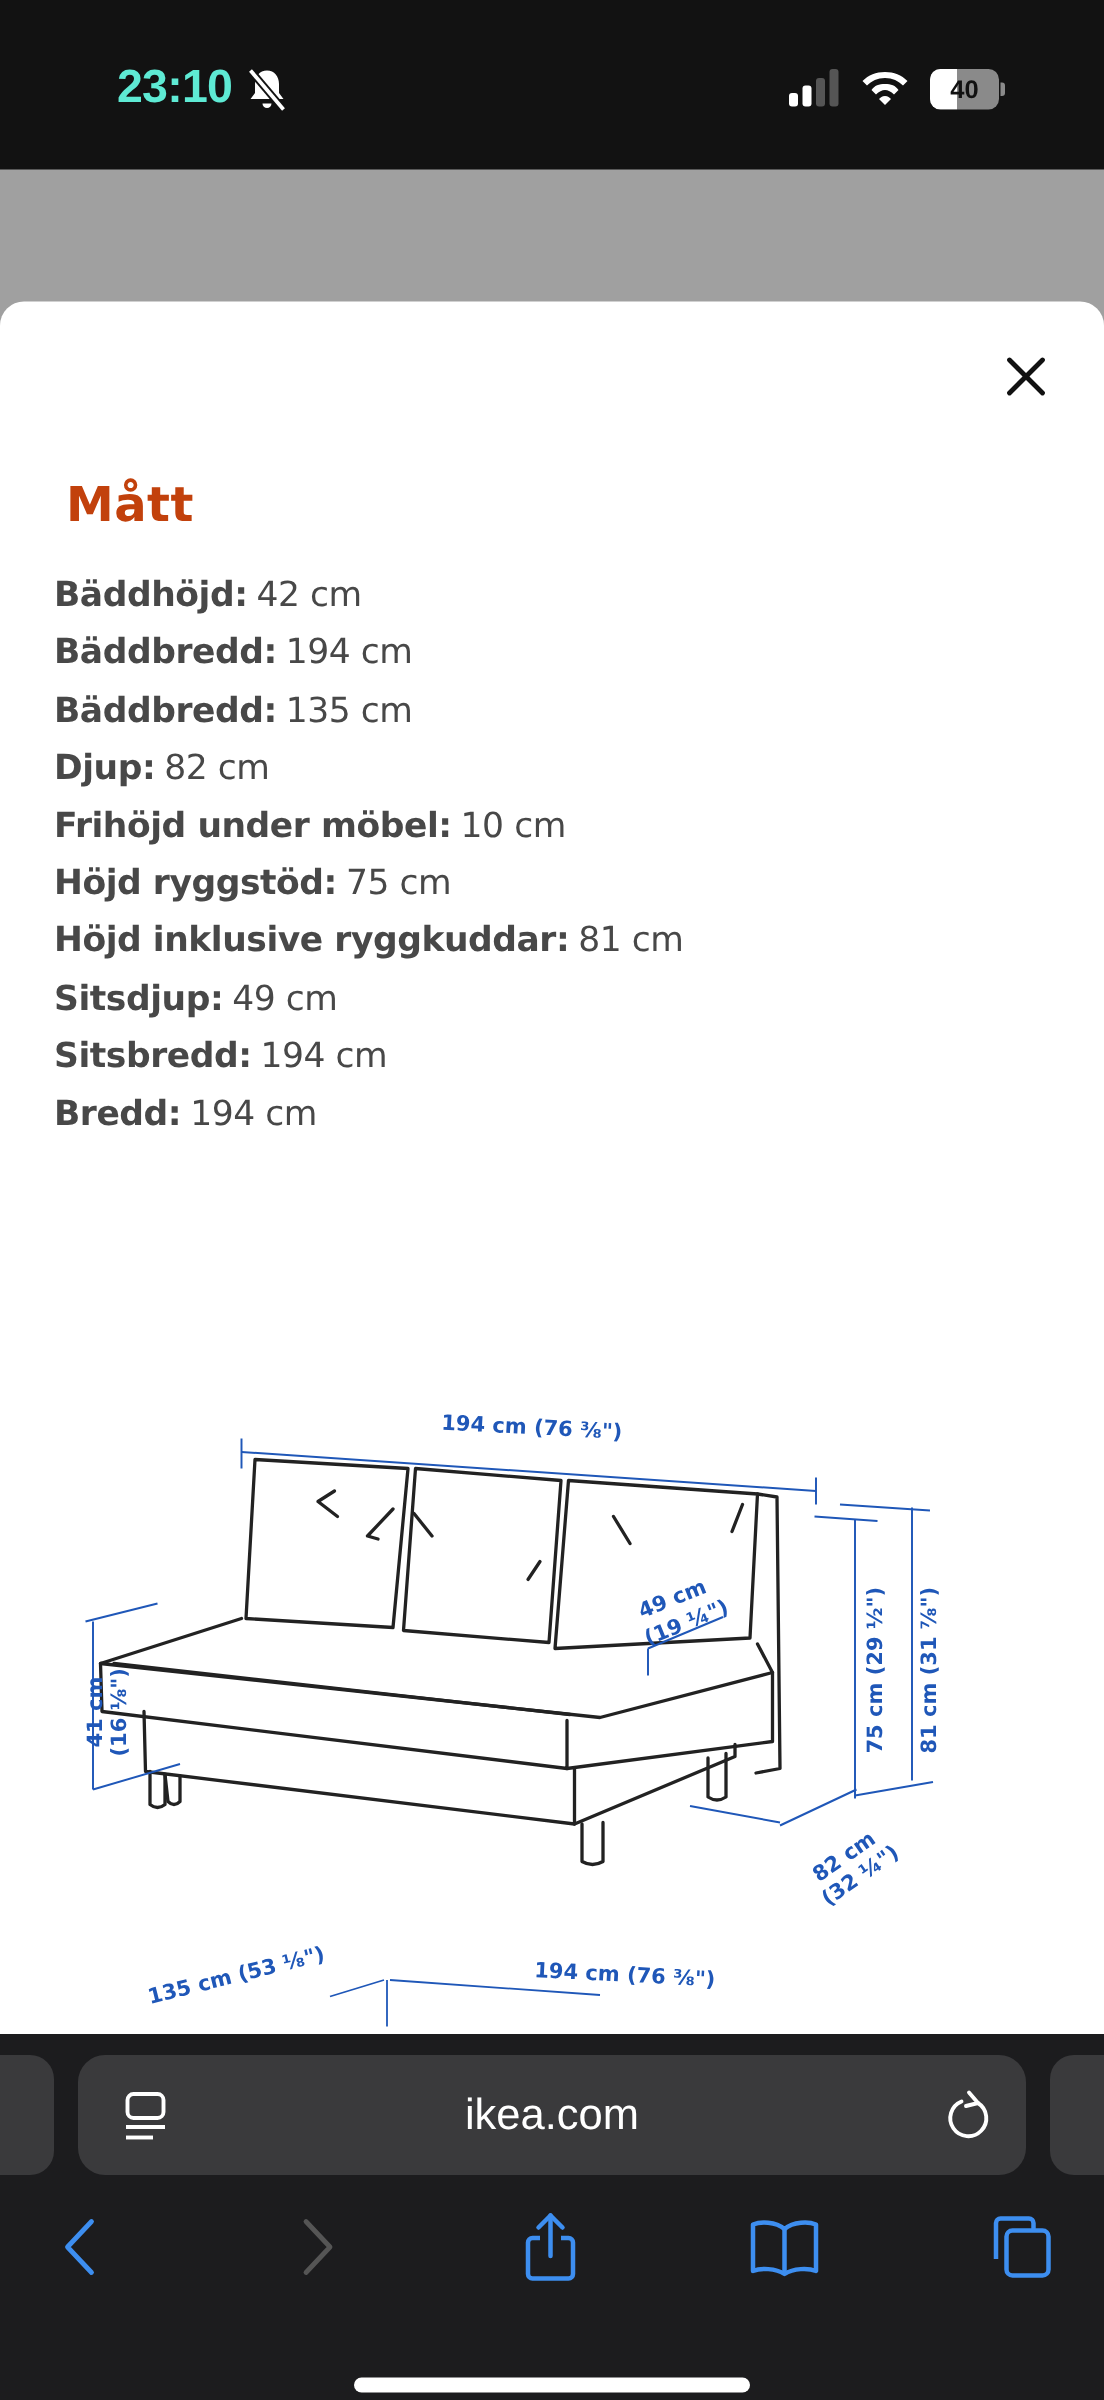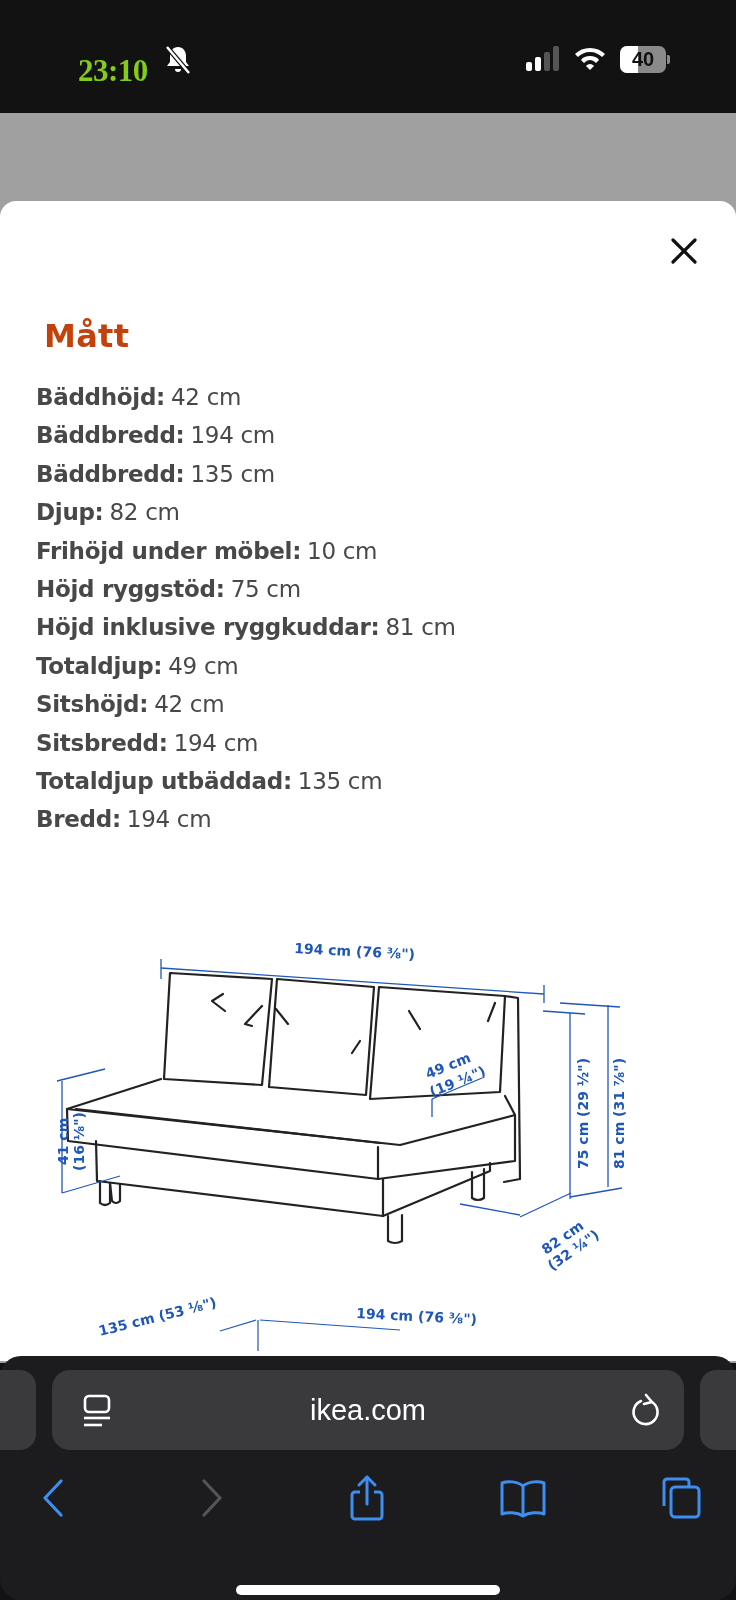--- a/index.html
+++ b/index.html
@@ -1,47 +1,47 @@
 <!DOCTYPE html>
 <html><head>
 <meta charset="utf-8">
 <style>
   * { box-sizing: border-box; margin: 0; padding: 0; }
   html, body { width: 736px; height: 1600px; overflow: hidden; background: #121212; }
   body { position: relative; font-family: "DejaVu Sans", sans-serif; }
 
   
   .status-bar { position: absolute; left: 0; top: 0; width: 736px; height: 113px; background: #121212; }
-  .status-time { position: absolute; left: 78px; top: 53px; color: #84cc16; font-family: Liberation Serif, serif; font-size: 31px; font-weight: 600; letter-spacing: -0.5px; }
+  .status-time { position: absolute; left: 78px; top: 40px; color: #5eead4; font-family: Liberation Sans, sans-serif; font-size: 31px; font-weight: 600; letter-spacing: -0.5px; }
   .bell-icon { position: absolute; left: 164px; top: 44px; width: 28px; height: 32px; }
   .signal-icon { position: absolute; left: 526px; top: 46px; width: 34px; height: 26px; }
   .wifi-icon { position: absolute; left: 574px; top: 44px; width: 32px; height: 28px; }
   .battery { position: absolute; left: 620px; top: 46px; width: 48px; height: 27px; }
   .battery-body { position: absolute; left: 0; top: 0; width: 46px; height: 27px; border-radius: 7px; background: #8a8a8a; overflow: hidden; }
   .battery-fill { position: absolute; left: 0; top: 0; width: 40%; height: 100%; background: #fff; }
-  .battery-text { position: absolute; left: 0; top: 0; width: 46px; height: 27px; line-height: 27px; text-align: center; font-family: "Liberation Sans", sans-serif; font-weight: 700; font-size: 20px; color: #111; }
+  .battery-text { position: absolute; left: 0; top: 0; width: 46px; height: 27px; line-height: 27px; text-align: center; font-family: "Liberation Sans", sans-serif; font-weight: 700; font-size: 17px; color: #111; }
   .battery-tip { position: absolute; left: 47px; top: 9px; width: 3px; height: 9px; border-radius: 0 2px 2px 0; background: #8a8a8a; }
 
   
   .backdrop { position: absolute; left: 0; top: 113px; width: 736px; height: 1250px; background: #a0a0a0; }
 
   
   .sheet { position: absolute; left: 0; top: 201px; width: 736px; height: 1160px; background: #fff; border-radius: 16px 16px 0 0; overflow: hidden; }
   .close-button { position: absolute; left: 664px; top: 30px; width: 40px; height: 40px; display: flex; align-items: center; justify-content: center; cursor: pointer; }
   .sheet-title { position: absolute; left: 44px; top: 96px; font-family: "DejaVu Sans", sans-serif; font-weight: 700; font-size: 32px; color: #c2410c; letter-spacing: 0.3px; margin-top: 20px; }
   .dims-list { position: absolute; left: 36px; top: 177px; list-style: none; }
   .dim-row { height: 38.4px; line-height: 38px; font-size: 23px; color: #484848; white-space: nowrap; font-family: "DejaVu Sans", sans-serif; letter-spacing: -0.3px; }
   .dim-label { font-weight: 700; }
   .dim-value { font-weight: 400; margin-left: 6px; }
 
   .diagram { position: absolute; left: 40px; top: 730px; width: 660px; height: 440px; }
   .diagram text { font-family: "DejaVu Sans", sans-serif; font-weight: 700; fill: #1f57b8; }
 
   
-  .browser { position: absolute; left: 0; top: 1356px; width: 736px; height: 244px; background: #1c1c1e; border-radius: 21px; }
+  .browser { position: absolute; left: 0; top: 1356px; width: 736px; height: 244px; background: #1c1c1e; }
   .side-tab-left { position: absolute; left: -20px; top: 14px; width: 56px; height: 80px; background: #3a3a3c; border-radius: 16px; }
   .side-tab-right { position: absolute; left: 700px; top: 14px; width: 60px; height: 80px; background: #3a3a3c; border-radius: 16px; }
   .url-bar { position: absolute; left: 52px; top: 14px; width: 632px; height: 80px; background: #3a3a3c; border-radius: 18px; cursor: text; }
   .url-text { position: absolute; left: 0; width: 100%; top: 0; line-height: 80px; text-align: center; color: #fff; font-family: "Liberation Sans", sans-serif; font-size: 29px; }
   .reader-icon { position: absolute; left: 30px; top: 24px; width: 30px; height: 34px; }
   .reload-icon { position: absolute; left: 578px; top: 22px; width: 34px; height: 36px; }
   .toolbar-btn { position: absolute; top: 116px; width: 52px; height: 52px; display: flex; align-items: center; justify-content: center; cursor: pointer; }
   .home-indicator { position: absolute; left: 236px; top: 229px; width: 264px; height: 10px; border-radius: 5px; background: #fff; }
 </style>
 </head>
@@ -88,24 +88,22 @@
   <h1 class="sheet-title">Mått</h1>
 
   <ul class="dims-list">
     <li class="dim-row"><span class="dim-label">Bäddhöjd:</span><span class="dim-value">42 cm</span></li>
     <li class="dim-row"><span class="dim-label">Bäddbredd:</span><span class="dim-value">194 cm</span></li>
     <li class="dim-row"><span class="dim-label">Bäddbredd:</span><span class="dim-value">135 cm</span></li>
     <li class="dim-row"><span class="dim-label">Djup:</span><span class="dim-value">82 cm</span></li>
     <li class="dim-row"><span class="dim-label">Frihöjd under möbel:</span><span class="dim-value">10 cm</span></li>
     <li class="dim-row"><span class="dim-label">Höjd ryggstöd:</span><span class="dim-value">75 cm</span></li>
     <li class="dim-row"><span class="dim-label">Höjd inklusive ryggkuddar:</span><span class="dim-value">81 cm</span></li>
-    <li class="dim-row"><span class="dim-label">Totaldjup:</span><span class="dim-value">49 cm</span></li>
-    <li class="dim-row"><span class="dim-label">Sitshöjd:</span><span class="dim-value">42 cm</span></li>
+    <li class="dim-row"><span class="dim-label">Sitsdjup:</span><span class="dim-value">49 cm</span></li>
     <li class="dim-row"><span class="dim-label">Sitsbredd:</span><span class="dim-value">194 cm</span></li>
-    <li class="dim-row"><span class="dim-label">Totaldjup utbäddad:</span><span class="dim-value">135 cm</span></li>
     <li class="dim-row"><span class="dim-label">Bredd:</span><span class="dim-value">194 cm</span></li>
   </ul>
 
   <svg class="diagram" viewBox="0 0 660 440">
     <g stroke="#222" stroke-width="2.2" fill="none" stroke-linejoin="round" stroke-linecap="round">
 
       <path d="M130 42 L232 48 L222 154 L124 148 Z"></path>
       <path d="M183 63 L172 70 L185 80"></path>
       <path d="M222 75 L205 93 L212 95"></path>
       <path d="M237 48 L334 56 L326 164 L229 156 Z"></path>

